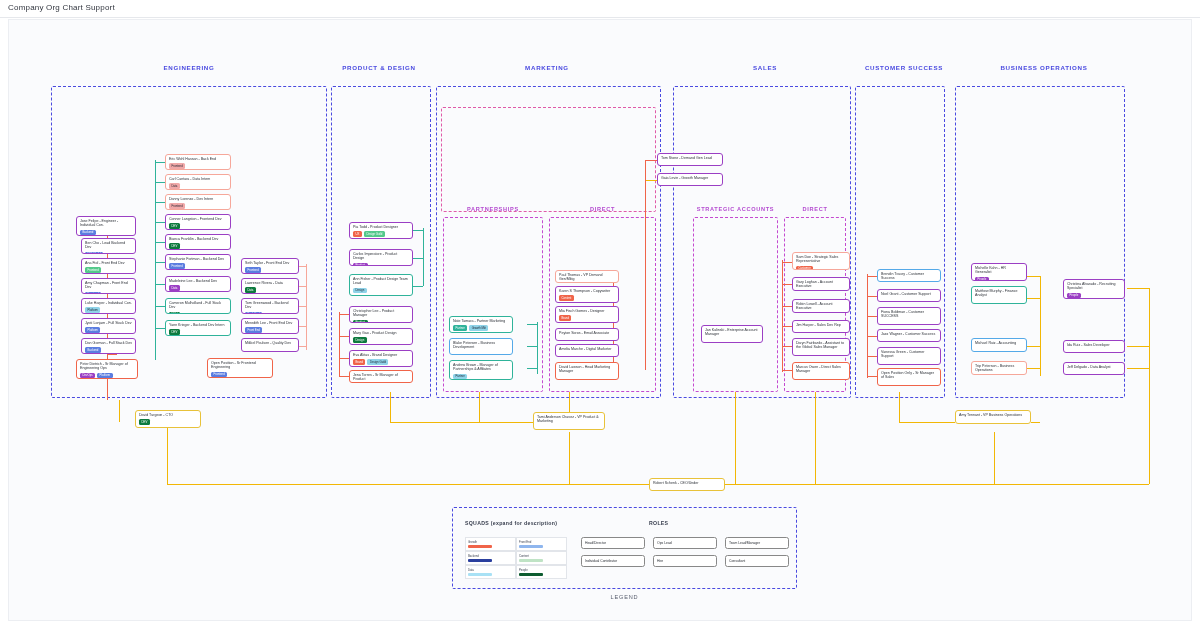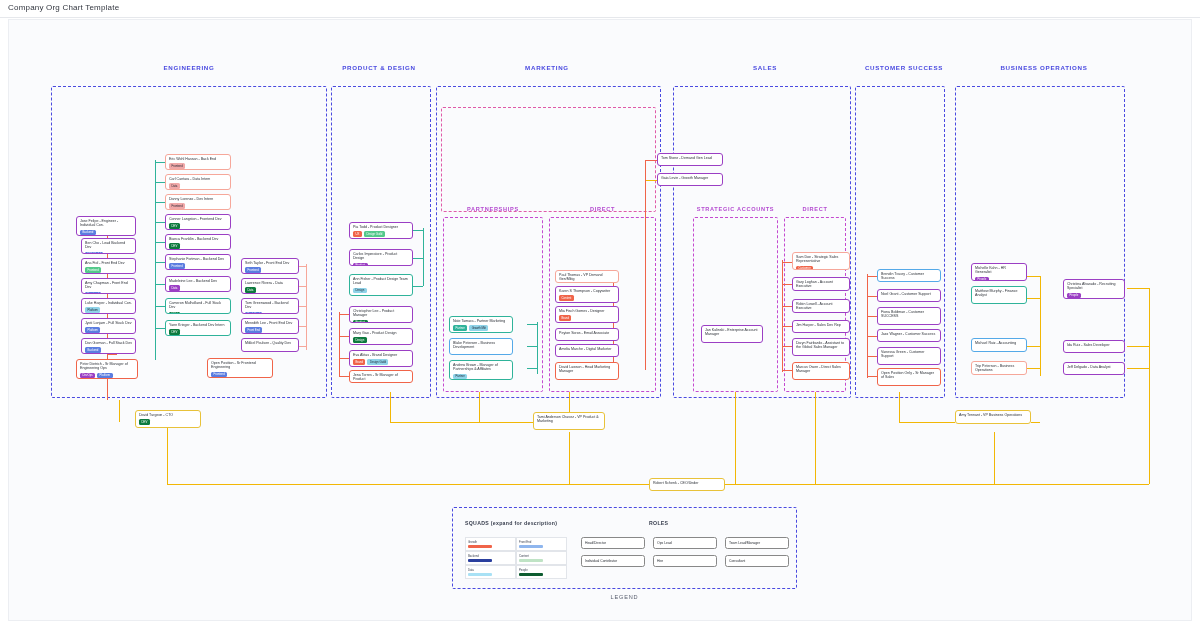--- a/index.html
+++ b/index.html
@@ -98,21 +98,21 @@
   }
   #legend-caption {
     position:absolute; left:443px; top:574px; width:345px;
     text-align:center; font-size:5.6px; color:#5a6070; letter-spacing:.8px;
   }
 </style>
 </head>
 <body>
 
 <div id="titlebar">
-  <span class="t">Company Org Chart Template</span>
+  <span class="t">Company Org Chart Support</span>
 </div>
 
 <div id="canvas">
 
   <div class="dept-label" style="left:110px; top:44px; width:140px;">ENGINEERING</div>
   <div class="dept-label" style="left:300px; top:44px; width:140px;">PRODUCT &amp; DESIGN</div>
   <div class="dept-label" style="left:468px; top:44px; width:140px;">MARKETING</div>
   <div class="dept-label" style="left:686px; top:44px; width:140px;">SALES</div>
   <div class="dept-label" style="left:820px; top:44px; width:150px;">CUSTOMER SUCCESS</div>
   <div class="dept-label" style="left:955px; top:44px; width:160px;">BUSINESS OPERATIONS</div>

